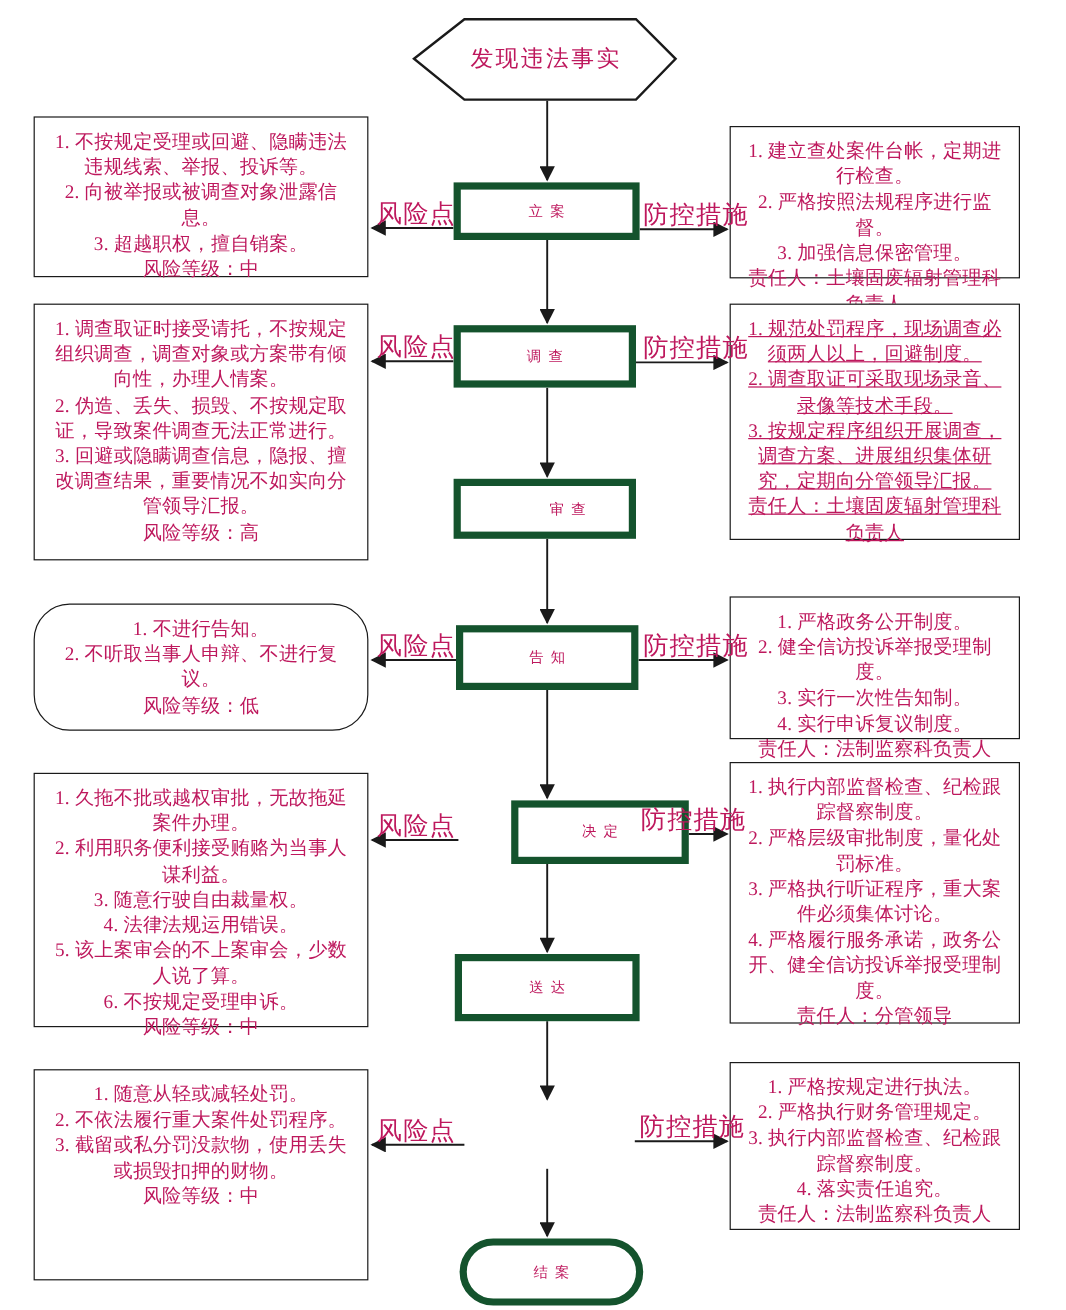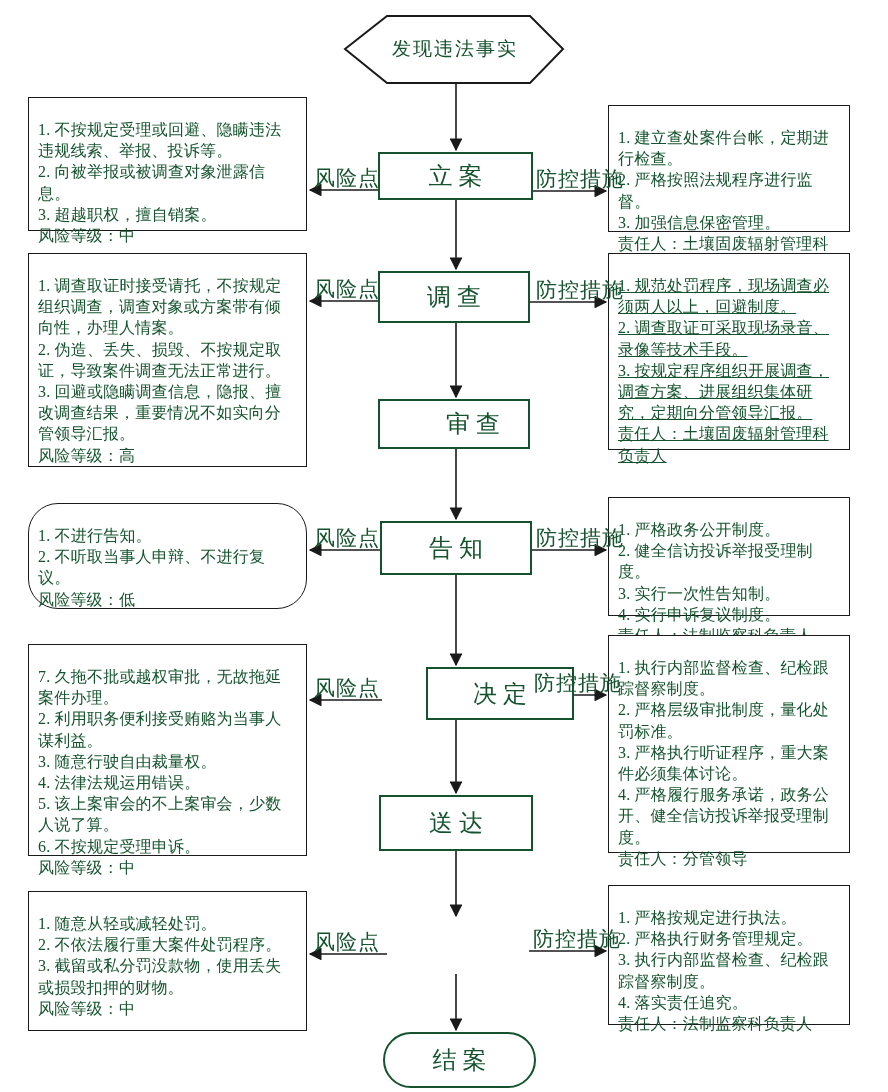--- a/index.html
+++ b/index.html
@@ -1,43 +1,44 @@
 <!DOCTYPE html>
 <html><head>
 <meta charset="utf-8">
 <style>
   html,body{margin:0;padding:0;background:#ffffff;}
   .canvas{
     position:relative;
     width:888px;height:1092px;
     background:#ffffff;
     font-family:"Liberation Serif", serif;
-    color:#14532d;
+    color:#be185d;
     overflow:hidden;
   }
   .connectors{position:absolute;left:0;top:0;width:888px;height:1092px;}
   .node{
     position:absolute;
-    border:2px solid #14532d;
+    border:6px solid #14532d;
     background:#ffffff;
     display:flex;align-items:center;justify-content:center;
-    font-size:24px;letter-spacing:6px;text-indent:6px;
+    font-size:12px;letter-spacing:6px;text-indent:6px;
     box-sizing:border-box;
   }
   .node.stadium{border-radius:28px;}
   .start-label{
     position:absolute;left:365px;top:36px;width:180px;
     text-align:center;font-size:19px;letter-spacing:2px;
   }
   .side-box{
     position:absolute;
     border:1.5px solid #1a1a1a;
     background:#ffffff;
     box-sizing:border-box;
-    padding:21px 9px;
+    padding:10px 9px;
+    text-align:center;
   }
   .side-text{
     font-size:16px;line-height:21.2px;
     white-space:pre-line;
     letter-spacing:0.2px;
   }
   .edge-label{
     position:absolute;
     font-size:21px;letter-spacing:1px;
     background:transparent;
@@ -103,29 +104,29 @@
 2. 伪造、丢失、损毁、不按规定取证，导致案件调查无法正常进行。
 3. 回避或隐瞒调查信息，隐报、擅改调查结果，重要情况不如实向分管领导汇报。
 风险等级：高</div>
   </div>
   <div class="side-box" style="left:28px;top:503px;width:279px;height:106px;border-radius:30px;">
     <div class="side-text">1. 不进行告知。
 2. 不听取当事人申辩、不进行复议。
 风险等级：低</div>
   </div>
   <div class="side-box" style="left:28px;top:644px;width:279px;height:212px;">
-    <div class="side-text">7. 久拖不批或越权审批，无故拖延案件办理。
+    <div class="side-text">1. 久拖不批或越权审批，无故拖延案件办理。
 2. 利用职务便利接受贿赂为当事人谋利益。
 3. 随意行驶自由裁量权。
 4. 法律法规运用错误。
 5. 该上案审会的不上案审会，少数人说了算。
 6. 不按规定受理申诉。
 风险等级：中</div>
   </div>
-  <div class="side-box" style="left:28px;top:891px;width:279px;height:140px;">
+  <div class="side-box" style="left:28px;top:891px;width:279px;height:176px;">
     <div class="side-text">1. 随意从轻或减轻处罚。
 2. 不依法履行重大案件处罚程序。
 3. 截留或私分罚没款物，使用丢失或损毁扣押的财物。
 风险等级：中</div>
   </div>
 
   <div class="side-box" style="left:608px;top:105px;width:242px;height:127px;">
     <div class="side-text">1. 建立查处案件台帐，定期进行检查。
 2. 严格按照法规程序进行监督。
 3. 加强信息保密管理。

